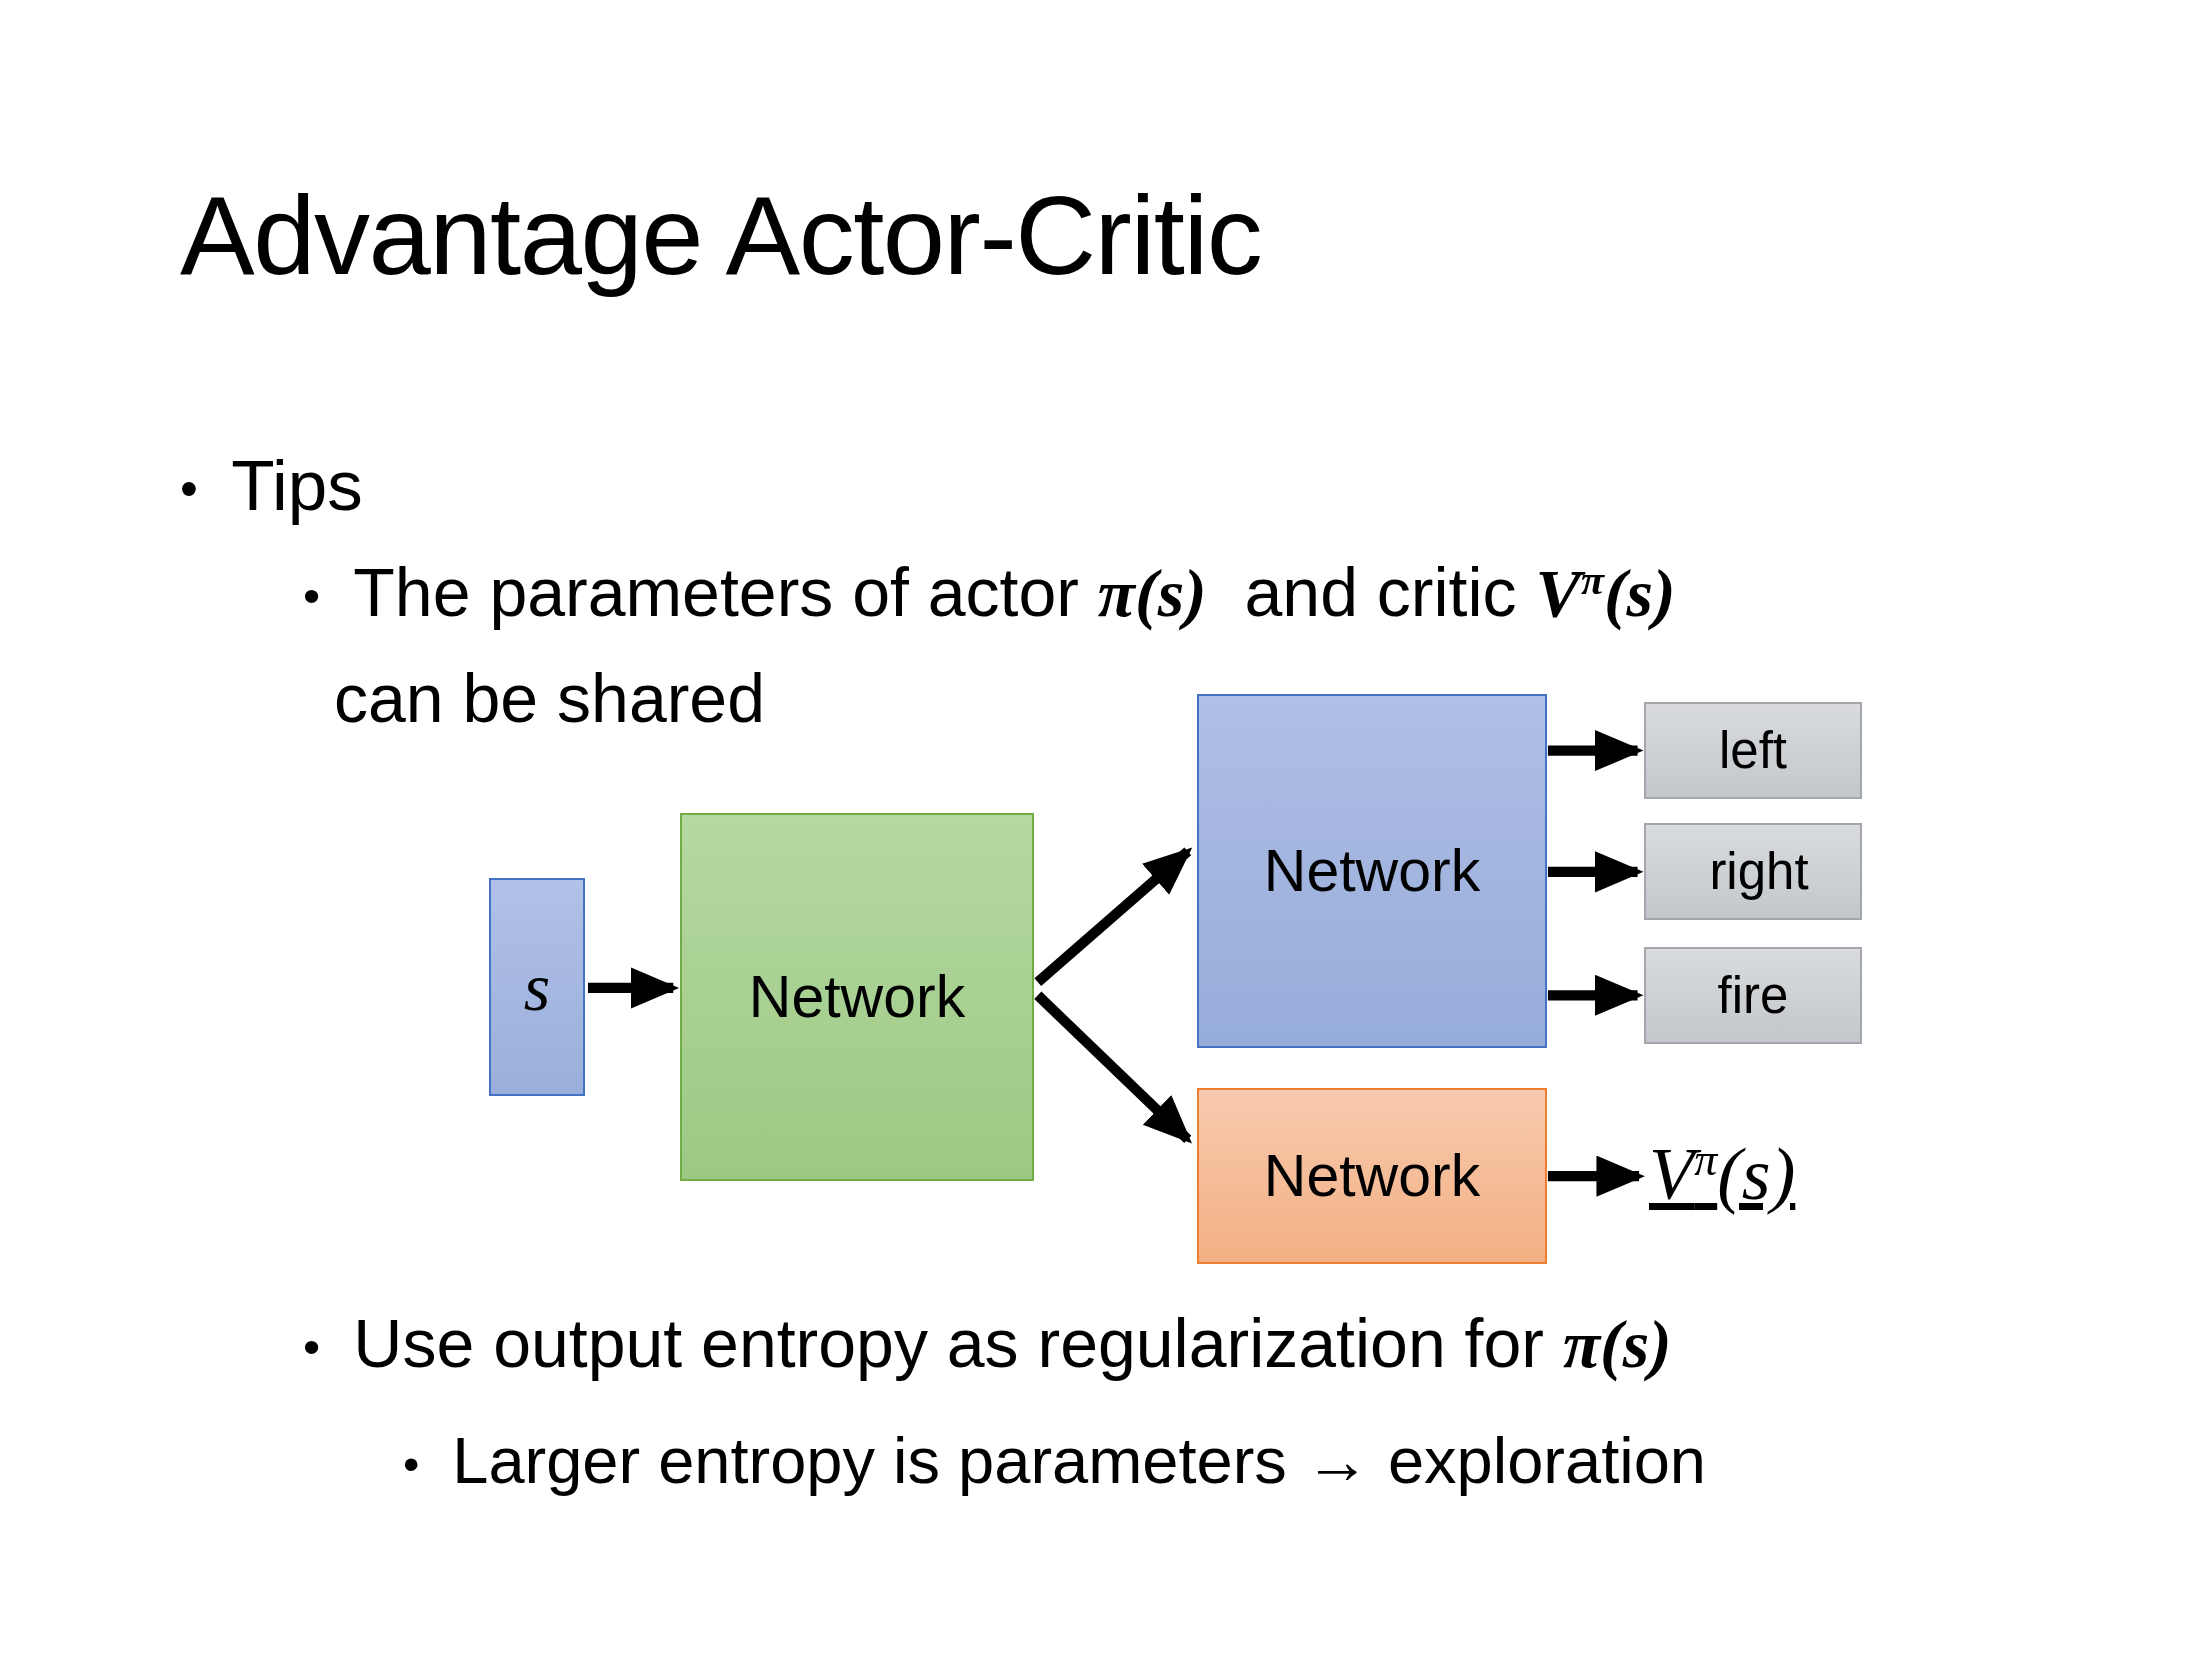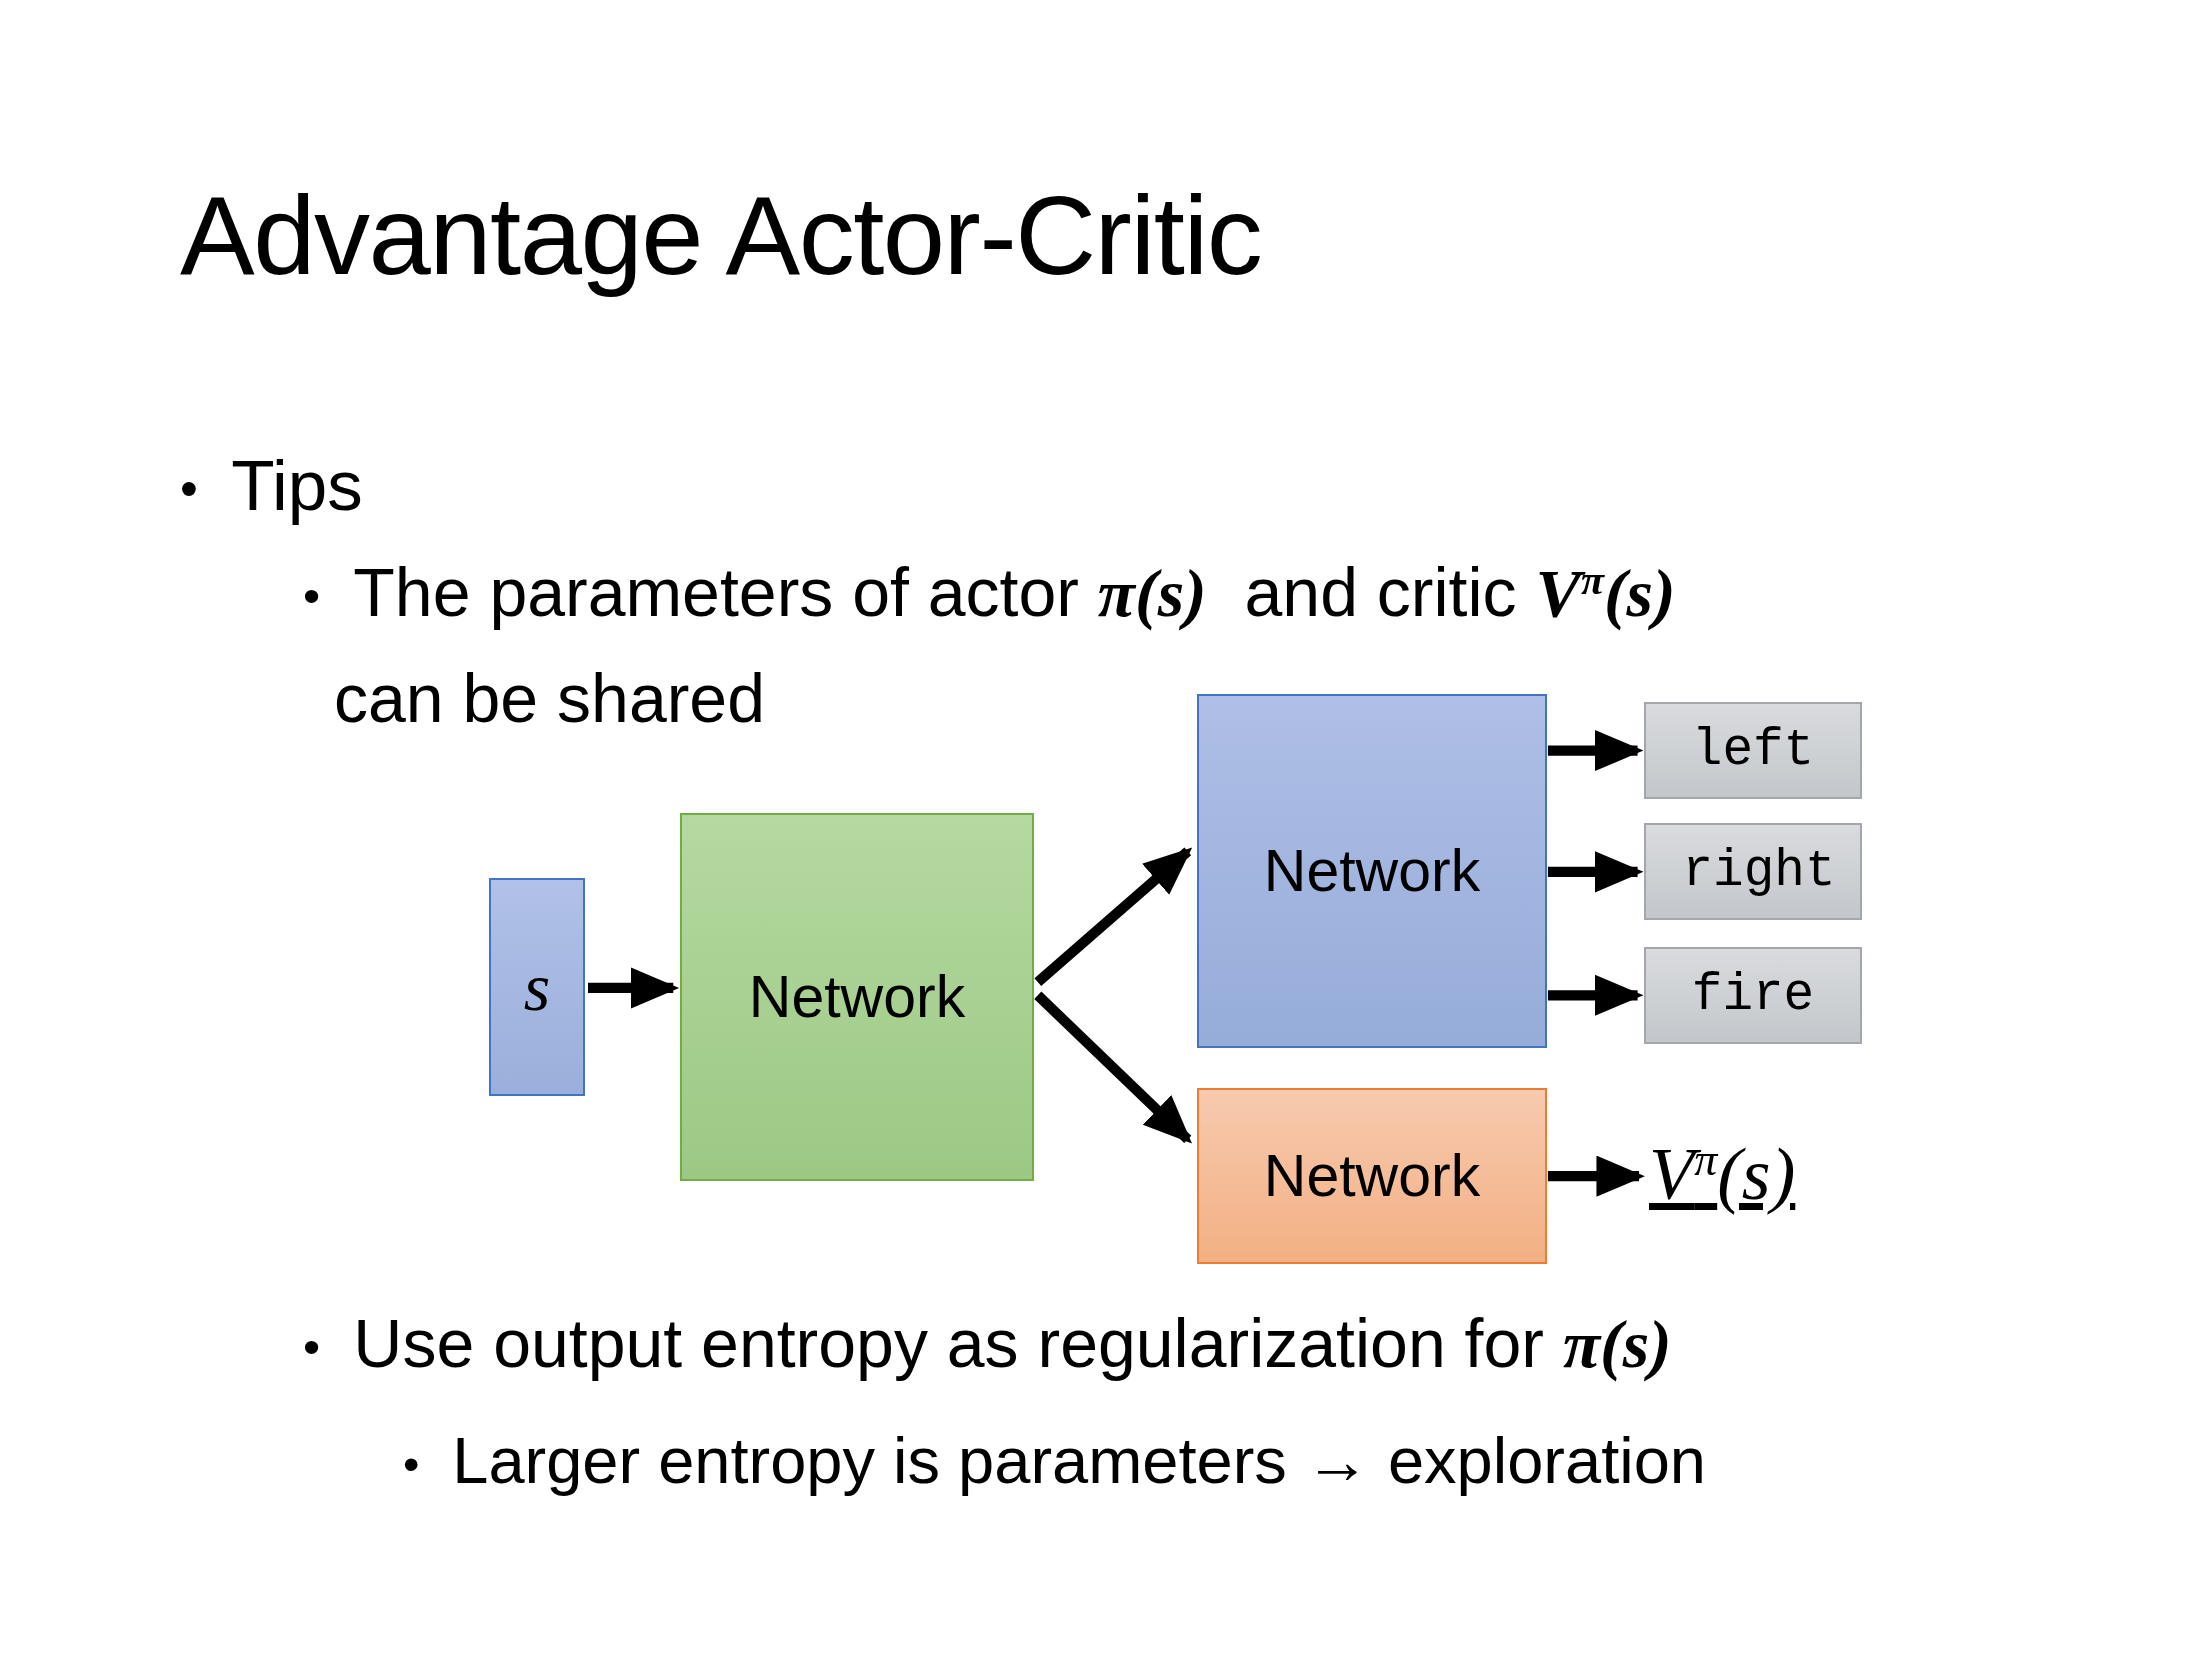--- a/index.html
+++ b/index.html
@@ -84,21 +84,21 @@
   .box-critic {
     left: 1197px; top: 1088px; width: 350px; height: 176px;
     background: linear-gradient(180deg, var(--critic-fill-top), var(--critic-fill-bottom));
     border: 2.2px solid var(--critic-border);
     font-size: 59px;
   }
   .box-action {
     left: 1644px; width: 218px; height: 97px;
     background: linear-gradient(180deg, var(--action-fill-top), var(--action-fill-bottom));
     border: 2.2px solid var(--action-border);
-    font-family: Liberation Mono, monospace;
+    font-family: Liberation Sans, sans-serif;
     font-size: 51px;
   }
   .box-action-left  { top: 702px;  }
   .box-action-right { top: 823px; padding-left: 12px; }
   .box-action-fire  { top: 947px; }
   .critic-output {
     position: absolute;
     left: 1649px;
     top: 1132px;
     font-family: "Liberation Serif", serif;

